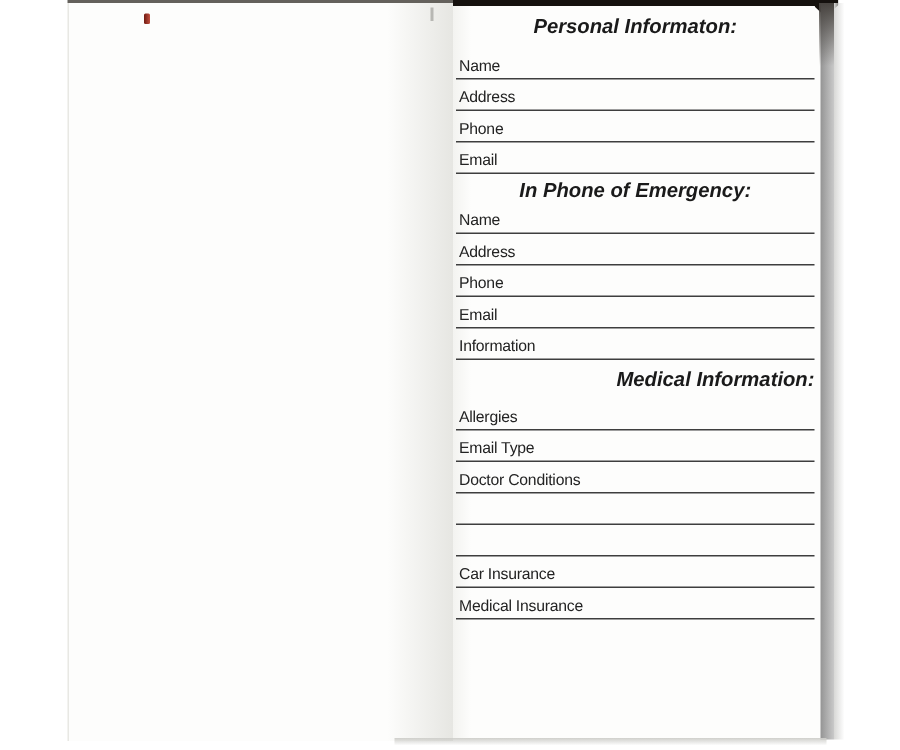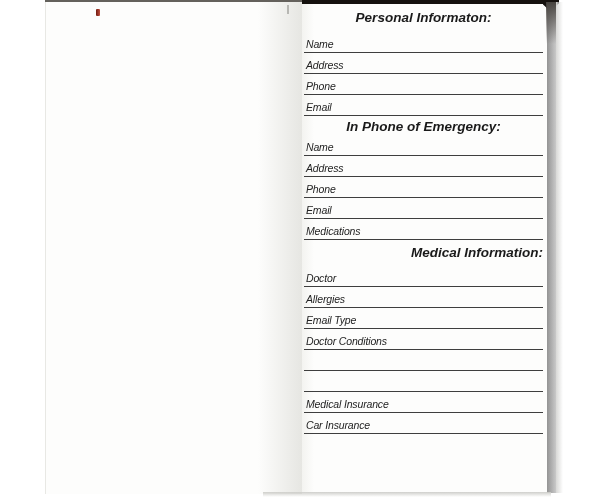--- a/index.html
+++ b/index.html
@@ -36,21 +36,21 @@
   .red-pen-mark{ position:absolute; left:50px; top:7px; width:4px; height:7px;
                  border-radius:1px;
                  background:linear-gradient(to right,#6f1a10,#c2503f); }
 
   
   .form { position:absolute; left:2px; top:0; width:239px; height:490px; padding-top:8px; }
   .title { text-align:center; font-size:13.5px; line-height:16px; font-weight:bold;
            font-style:italic; color:#1a1a1a; letter-spacing:0; }
   .row { position:relative; height:21px; border-bottom:1.4px solid #3e3e3e; }
   .row .lbl { position:absolute; left:2px; bottom:2px; font-size:10.5px;
-              letter-spacing:-0.15px; color:#232323; white-space:nowrap;font-style:italic; }
+              letter-spacing:-0.15px; color:#232323; white-space:nowrap; }
   .sec-personal  .rows { margin-top:6px; }
   .sec-emergency .title { margin-top:3px; }
   .sec-emergency .rows { margin-top:0; }
   .sec-medical   .title { margin-top:5px;text-align:right; }
   .sec-medical   .rows { margin-top:5px; }
 </style>
 </head>
 <body>
 
 <div class="scan">
@@ -91,51 +91,48 @@
           <div class="row">
               <span class="lbl">Address</span>
             </div>
           <div class="row">
               <span class="lbl">Phone</span>
             </div>
           <div class="row">
               <span class="lbl">Email</span>
             </div>
           <div class="row">
-              <span class="lbl">Medications</span>
+              <span class="lbl">Information</span>
             </div>
         </div>
       </div>
 
       <div class="section sec-medical">
         <div class="title">Medical Information:</div>
         <div class="rows">
-          <div class="row">
-              <span class="lbl">Doctor</span>
-            </div>
           <div class="row">
               <span class="lbl">Allergies</span>
             </div>
           <div class="row">
               <span class="lbl">Email Type</span>
             </div>
           <div class="row">
               <span class="lbl">Doctor Conditions</span>
             </div>
           <div class="row">
               <span class="lbl"></span>
             </div>
           <div class="row">
               <span class="lbl"></span>
             </div>
           <div class="row">
-              <span class="lbl">Medical Insurance</span>
+              <span class="lbl">Car Insurance</span>
             </div>
           <div class="row">
-              <span class="lbl">Car Insurance</span>
+              <span class="lbl">Medical Insurance</span>
             </div>
         </div>
       </div>
 
     </div>
   </div>
 
   <div class="top-edge-left"></div>
   <div class="top-edge-right"></div>
   <div class="corner-wedge"></div>

